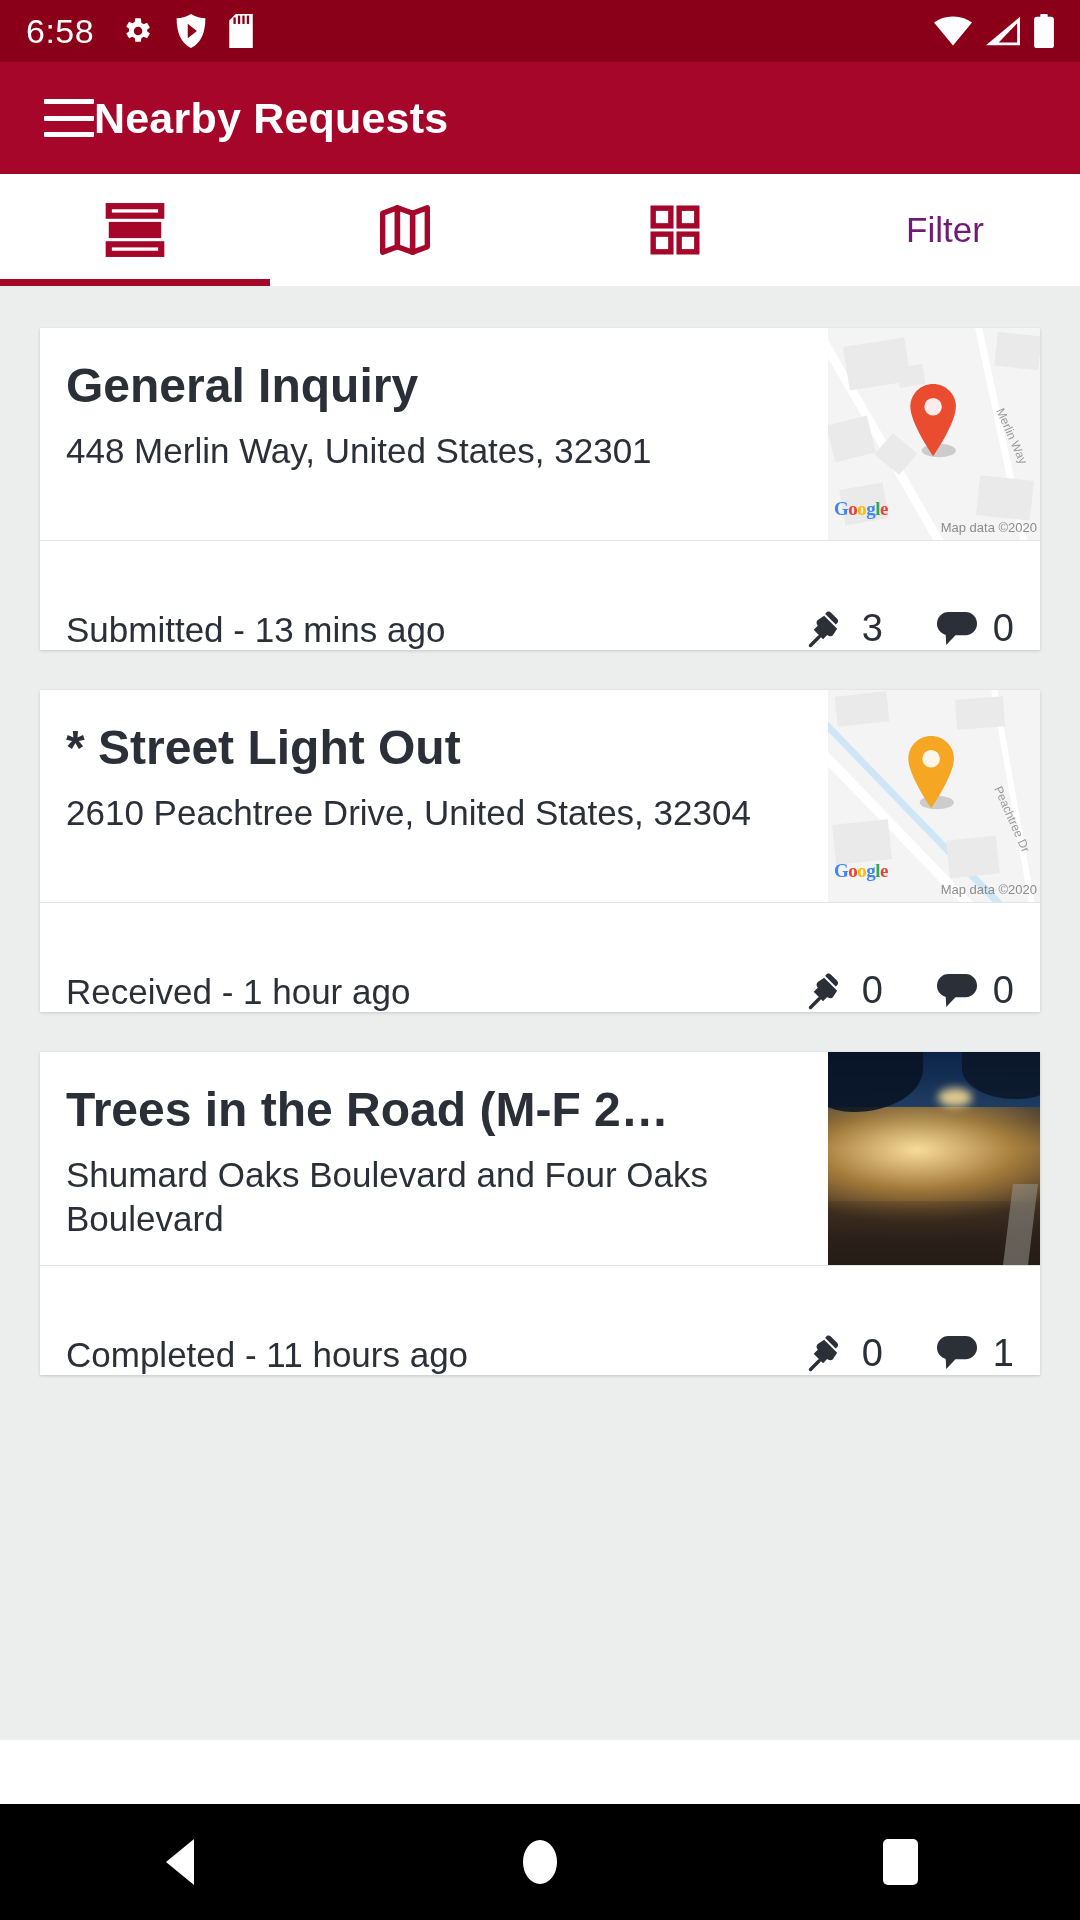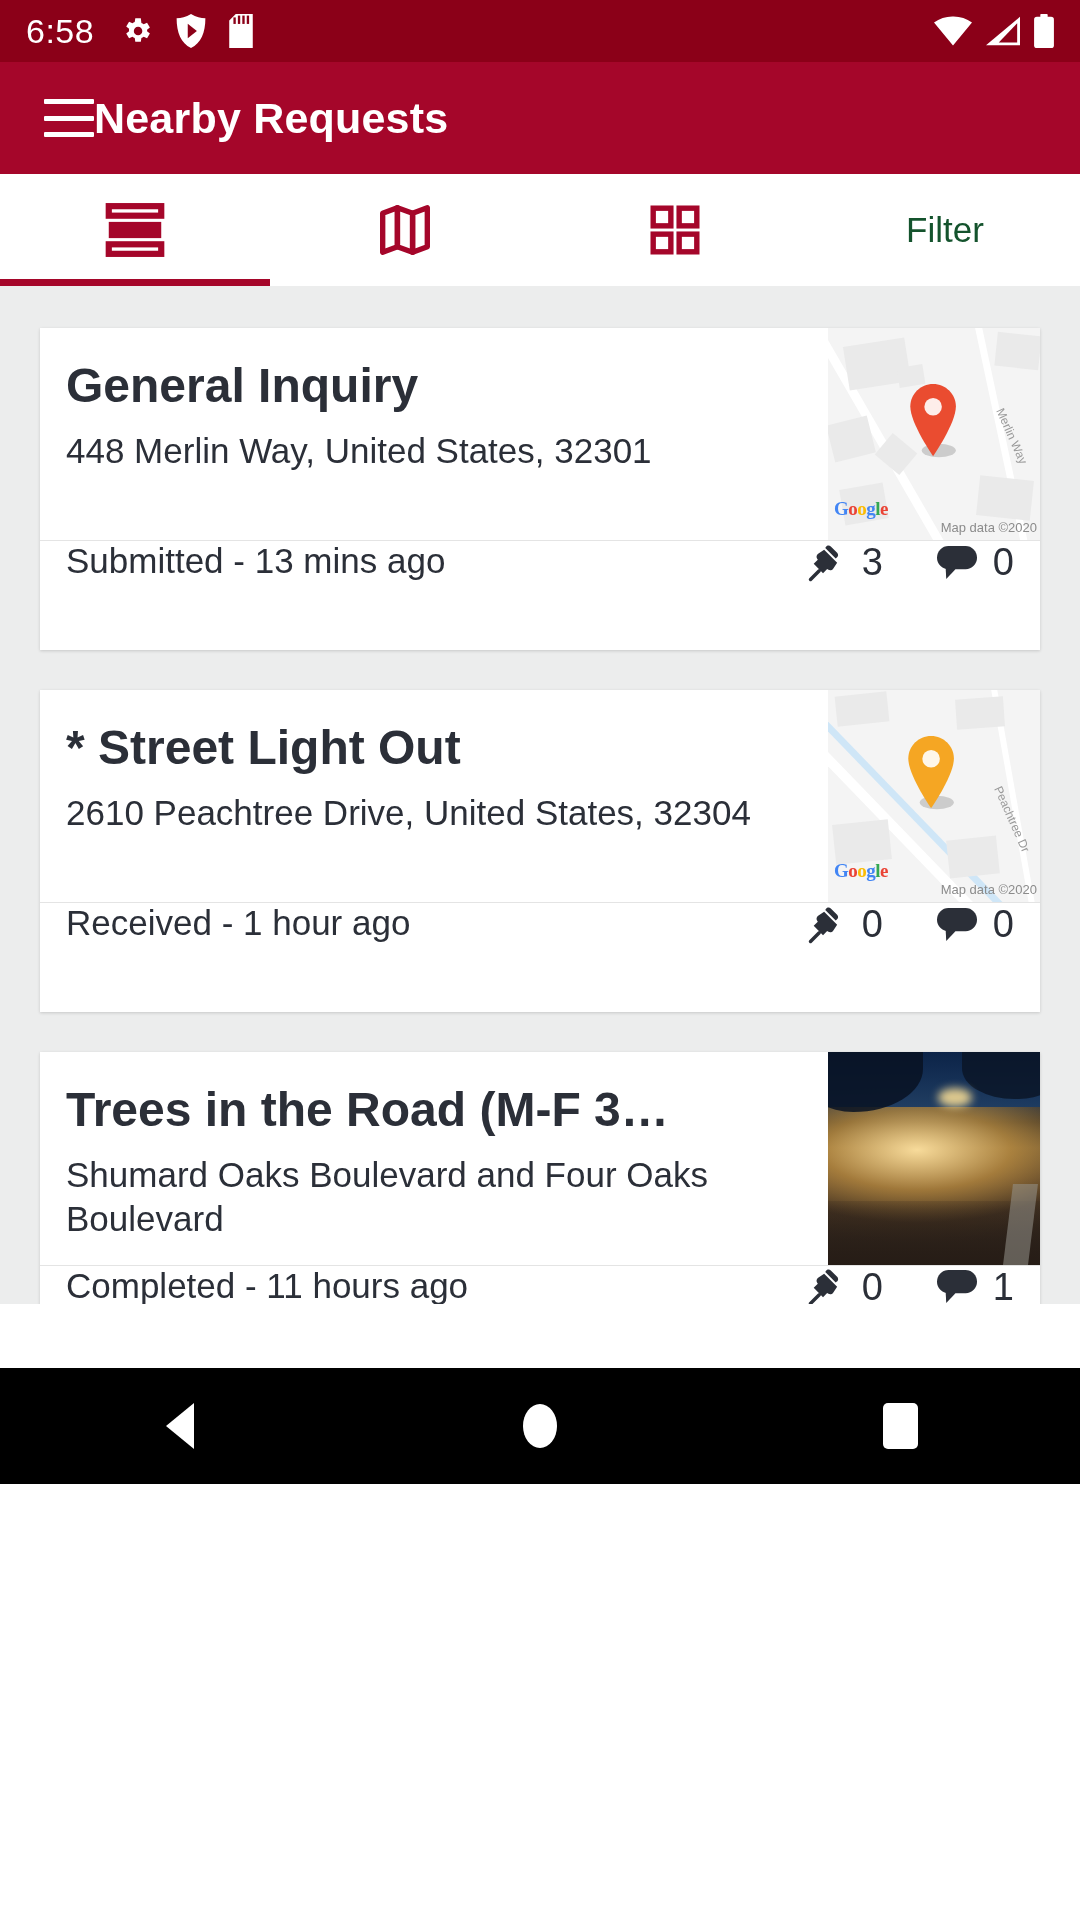--- a/index.html
+++ b/index.html
@@ -2,21 +2,21 @@
 <html><head>
 <meta charset="utf-8">
 <style>
   * { margin:0; padding:0; box-sizing:border-box; }
   html,body{
     width:1080px; height:1920px;
     background:#ffffff;
     font-family:"Liberation Sans", sans-serif;
     overflow:hidden;
   }
-  #app{ position:relative; width:1080px; height:1484px;border-radius:26px; }
+  #app{ position:relative; width:1080px; height:1920px;border-radius:26px; }
 
   
   .statusbar{
     height:62px; background:#8b0018;
     display:flex; align-items:center; padding:0 26px;
   }
   .sb-time{
     color:#fff; font-size:34px; letter-spacing:.5px;
     font-family:"Liberation Sans", sans-serif;
   }
@@ -40,21 +40,21 @@
 
   
   .tabbar{
     height:112px; background:#fff; display:flex; align-items:stretch;
     position:relative;
   }
   .tab{
     flex:1; display:flex; align-items:center; justify-content:center;
     cursor:pointer; position:relative;
   }
-  .tab .label{ color:#14532d; font-size:35px; }
+  .tab .label{ color:#701a75; font-size:35px; }
   .tab-indicator{
     position:absolute; left:0; bottom:0; width:25%; height:7px;
     background:#a5062a;
   }
   .tabbar svg{ display:block; }
 
   
   .list{
     position:absolute; top:286px; left:0; right:0; bottom:180px;
     background:#eceded; overflow:hidden; padding:0 0 0 0;
@@ -98,21 +98,21 @@
   .gwm .g{color:#34A853}
   .mapattr{
     position:absolute; right:3px; bottom:5px; font-size:13px; color:#8b8b8b;
     white-space:nowrap;
   }
   .pin{ position:absolute; }
   .photo{ position:absolute; inset:0; }
 
   .card-foot{
     border-top:1px solid #e4e4e4;
-    display:flex; align-items:flex-start; padding:0 26px;
+    display:flex; align-items:flex-end; padding:0 26px;
     height:110px;
   }
   .foot-status{ font-size:35px; color:#2b2f38; flex:1; }
   .metric{ display:flex; align-items:center; margin-left:54px; }
   .metric .num{ font-size:38px; color:#2b2f38; margin-left:16px; }
   .metric svg{ display:block; }
 
   
   .navbar{
     position:absolute; left:0; right:0; bottom:0; height:116px;
@@ -353,21 +353,21 @@
             </svg>
           </span>
           <span class="num">0</span>
         </span>
       </div>
     </div>
 
     <div class="card">
       <div class="card-top">
         <div class="card-text">
-          <div class="card-title">Trees in the Road (M-F 3…</div>
+          <div class="card-title">Trees in the Road (M-F 2…</div>
           <div class="card-addr">Shumard Oaks Boulevard and Four Oaks Boulevard</div>
         </div>
         <div class="thumb">
           <div class="photo" style="background:
                  radial-gradient(ellipse 130% 55% at 42% 46%, rgba(255,226,160,.95) 0%, rgba(214,160,70,.6) 34%, rgba(90,62,32,.25) 62%, rgba(0,0,0,0) 80%),
                  linear-gradient(#10294d 0%, #1d3c63 16%, #3b3428 33%, #6b5634 45%, #54402a 60%, #3b2e22 74%, #2a2119 100%);">
             <div style="position:absolute;left:0;top:0;width:100%;height:26%;
                  background:linear-gradient(#0c2347,#1b3b63);opacity:.95;"></div>
             <div style="position:absolute;left:-10%;top:-6%;width:55%;height:34%;
                  background:rgba(8,18,34,.85);border-radius:0 0 60% 40%;"></div>

